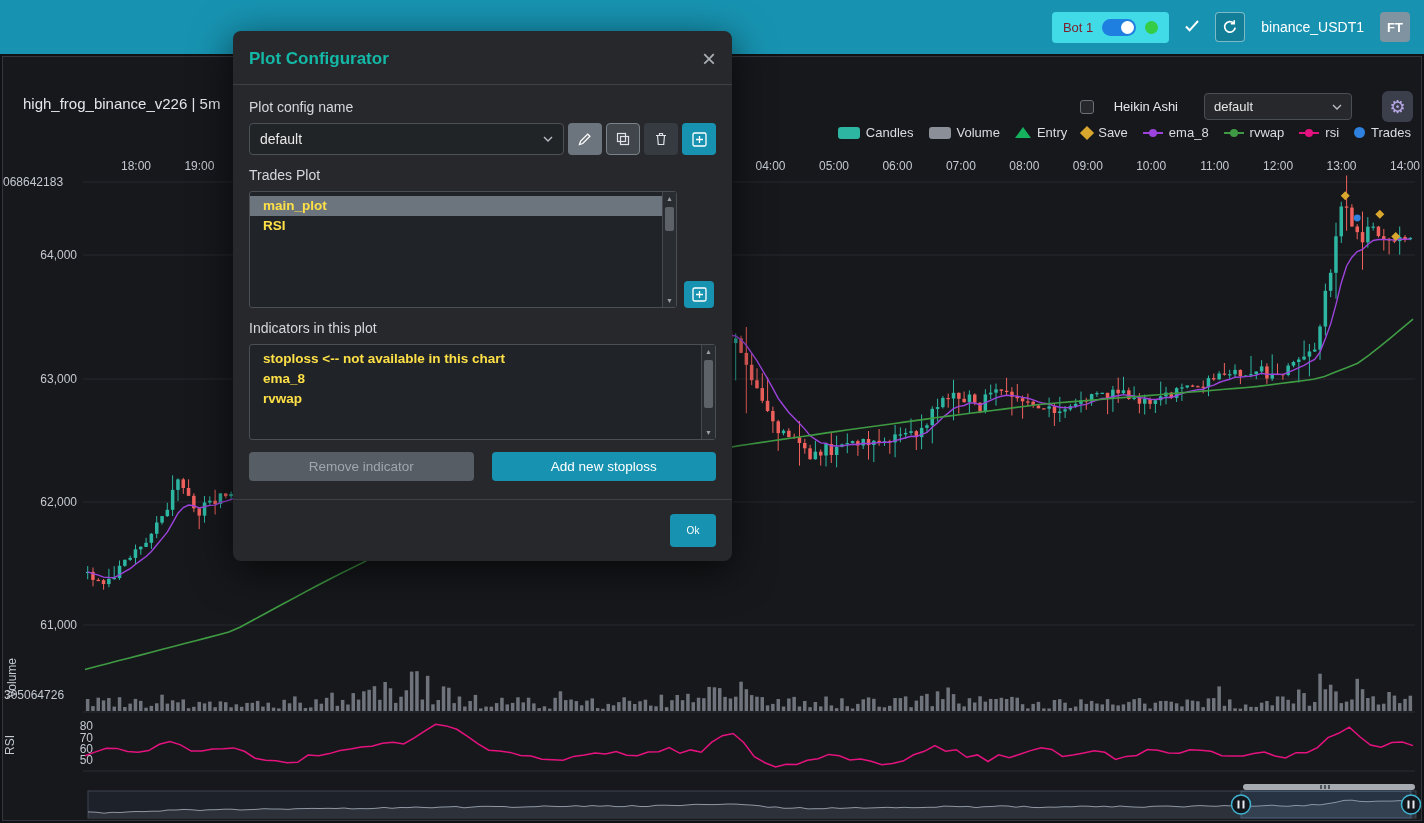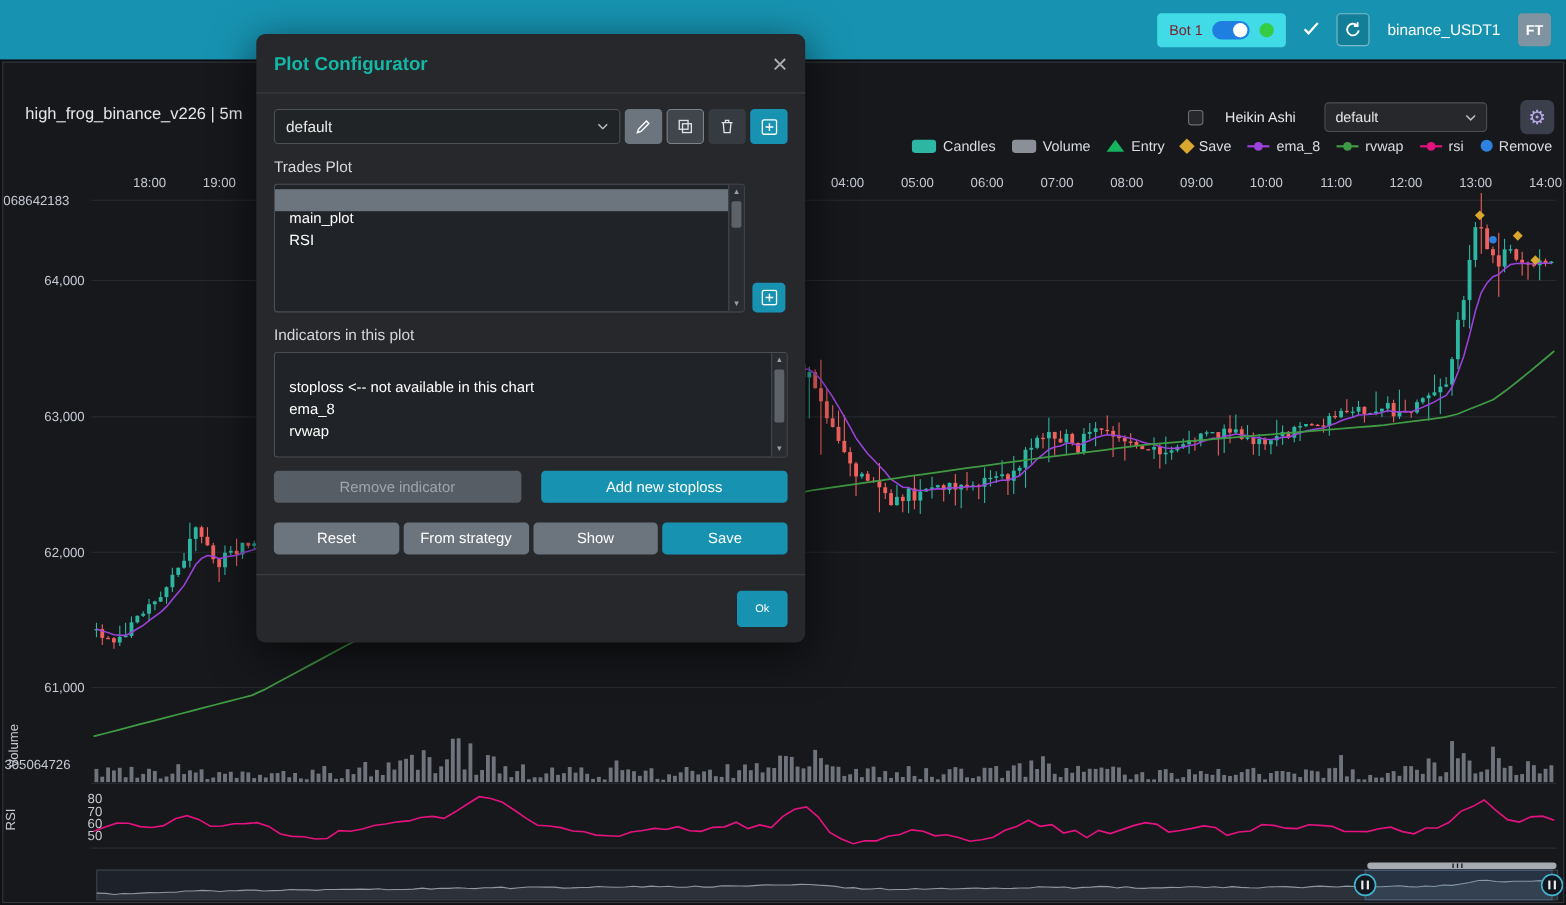--- a/index.html
+++ b/index.html
@@ -64,22 +64,22 @@
           justify-content:center; cursor:pointer; }
   .tbtn.edit { background:#6c757d; }
   .tbtn.copy { background:#41464c; border:1px solid #7b838a; }
   .tbtn.del  { background:#363b41; }
   .tbtn.add  { background:#1793b1; }
   .listbox-row { display:flex; align-items:flex-end; gap:7px; }
   .listbox { position:relative; background:#202327; border:1px solid #4a4f55; border-radius:3px; display:flex; }
   .listbox .opts { flex:1; padding:4px 0 4px 0; overflow:hidden; }
   .lb-target { width:428px; height:117px; }
   .lb-ind { width:100%; height:96px; }
-  .opt { font-size:13.5px; color:#ffffff; padding:18px 6px 1px 13px; height:20px; line-height:18px;
-         white-space:nowrap; cursor:pointer; }
+  .opt { font-size:13.5px; color:#fde047; padding:1px 6px 1px 13px; height:20px; line-height:18px;
+         white-space:nowrap; cursor:pointer;font-weight:bold; }
   .opt.sel { background:#6c757d; }
   .sb { width:14px; background:#292c31; border-left:1px solid #45494f; display:flex; flex-direction:column; }
   .sb-btn { height:13px; text-align:center; font-size:7px; color:#9aa0a6; line-height:13px; cursor:pointer; }
   .sb-track { flex:1; position:relative; }
   .sb-thumb { position:absolute; top:2px; left:2px; right:2px; height:24px; background:#5c6268; border-radius:2px; }
   .addplot { width:30px; height:27px; }
   .btn-row { display:flex; gap:18px; margin-top:12px; }
   .btn-row.four { gap:4px; margin-top:18px; }
   .btn { flex:1; height:29px; border:none; border-radius:4px; font-size:13.5px; cursor:pointer;
          font-family:"Liberation Sans", sans-serif; }
@@ -164,21 +164,21 @@
         </span>
         <span class="leg-item">
           <span class="sw line">
             <i style="background:#e4127e"></i>
             <b style="background:#e4127e"></b>
           </span>
           <span class="leg-lbl">rsi</span>
         </span>
         <span class="leg-item">
           <span class="sw circle" style="background: rgb(47, 129, 224);"></span>
-          <span class="leg-lbl">Remove</span>
+          <span class="leg-lbl">Trades</span>
         </span>
       </div>
     <svg id="chart-svg" width="1418" height="763">
         <line x1="80" y1="125" x2="1412" y2="125" stroke="#26282e" stroke-width="1"></line>
         <line x1="80" y1="198" x2="1412" y2="198" stroke="#26282e" stroke-width="1"></line>
         <line x1="80" y1="322" x2="1412" y2="322" stroke="#26282e" stroke-width="1"></line>
         <line x1="80" y1="445" x2="1412" y2="445" stroke="#26282e" stroke-width="1"></line>
         <line x1="80" y1="568" x2="1412" y2="568" stroke="#26282e" stroke-width="1"></line>
         <line x1="80" y1="655" x2="1412" y2="655" stroke="#2a2d33"></line>
         <line x1="80" y1="714" x2="1412" y2="714" stroke="#2a2d33"></line>
@@ -1002,20 +1002,21 @@
         </g>
       </svg>
   </div>
 
   <div class="modal">
     <div class="modal-header">
       <span class="modal-title">Plot Configurator</span>
       <button class="close-btn">×</button>
     </div>
     <div class="modal-body">
+      <div class="field-label">Plot config name</div>
       <div class="cfg-row">
         <div class="dd-select">
           <span>default</span>
           <svg width="10" height="6" viewBox="0 0 10 6">
               <path d="M1 1l4 4 4-4" fill="none" stroke="#b8bdc4" stroke-width="1.4"></path>
             </svg>
         </div>
         <button class="tbtn edit">
           <svg width="14" height="14" viewBox="0 0 14 14">
               <path d="M1.5 12.5l1-3.2 7.2-7.2 2.2 2.2-7.2 7.2-3.2 1z" fill="none" stroke="#fff" stroke-width="1.3"></path>
@@ -1076,25 +1077,19 @@
               <div class="sb-thumb" style="height:48px"></div>
             </div>
           <div class="sb-btn">▼</div>
         </div>
       </div>
 
       <div class="btn-row">
         <button class="btn muted">Remove indicator</button>
         <button class="btn teal">Add new stoploss</button>
       </div>
-      <div class="btn-row four">
-        <button class="btn gray">Reset</button>
-        <button class="btn gray">From strategy</button>
-        <button class="btn gray">Show</button>
-        <button class="btn teal">Save</button>
-      </div>
     </div>
     <div class="modal-footer">
       <button class="btn teal ok-btn">Ok</button>
     </div>
   </div>
 
 </div>
 
 </body></html>

